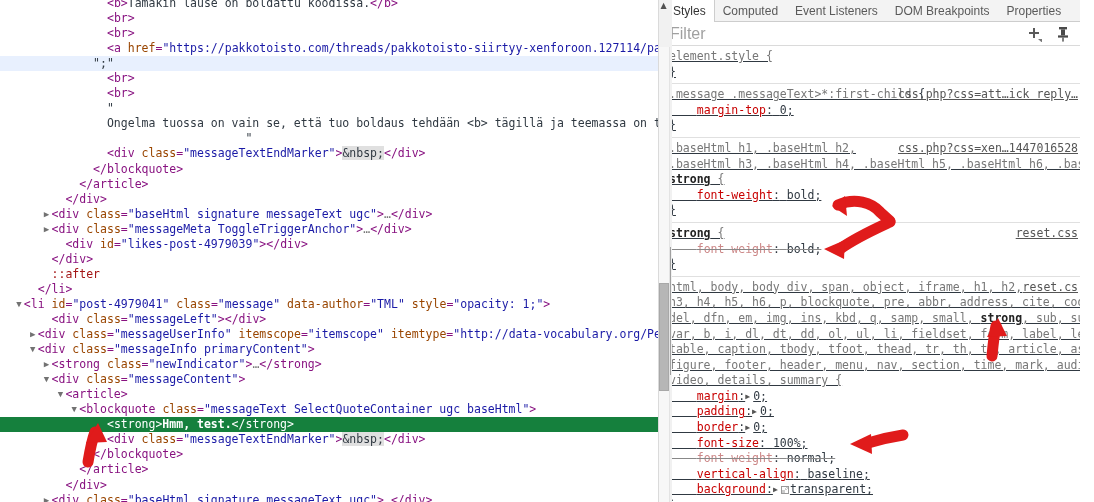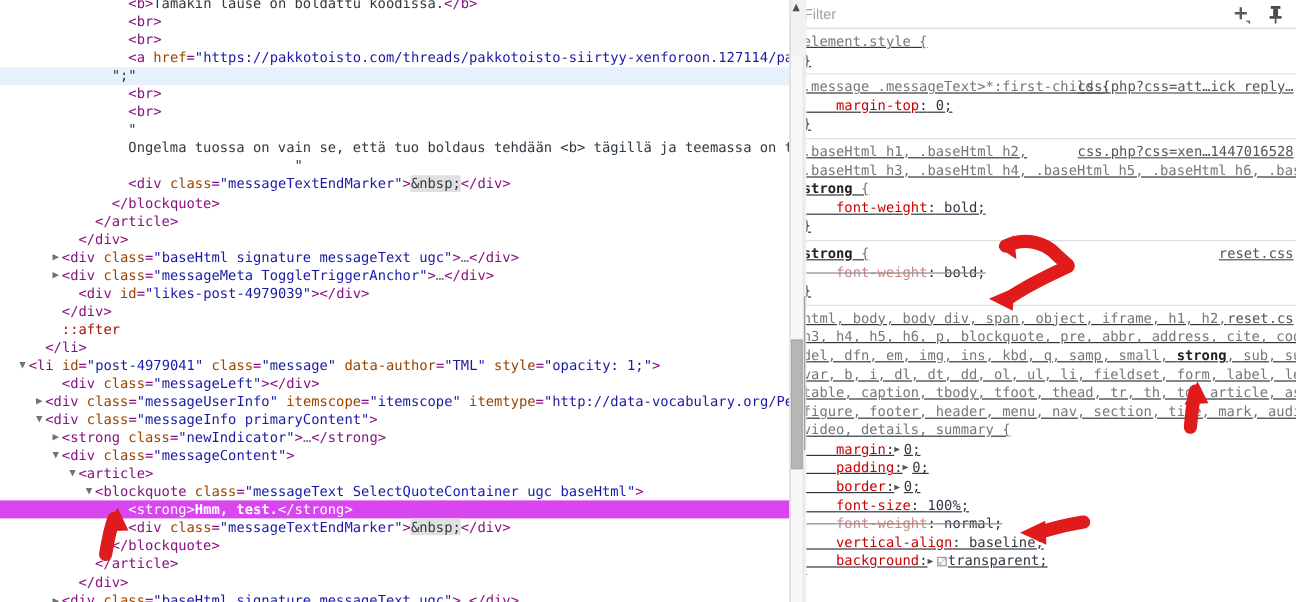--- a/index.html
+++ b/index.html
@@ -38,21 +38,21 @@
     white-space: pre;
     -webkit-font-smoothing: antialiased;
   }
   .node-line {
     height: 15.05px;
     padding-left: 0;
     white-space: pre;
     position: relative;
   }
   .node-line.sel-light { background: #e8f0fe; }
-  .node-line.sel-blue  { background: #d946ef; }
+  .node-line.sel-blue  { background: #15803d; }
   .node-line.sel-blue  .tag,
   .node-line.sel-blue  .punct,
   .node-line.sel-blue  .attr-name,
   .node-line.sel-blue  .attr-val,
   .node-line.sel-blue  .txt,
   .node-line.sel-blue  .ellip { color: #ffffff; }
   .node-line.sel-blue  .txt { font-weight: bold; }
 
   .tag        { color: #881280; }
   .punct      { color: #881280; }
@@ -148,21 +148,21 @@
     height: 24px;
     background: #ffffff;
     border-bottom: 1px solid #dadada;
     display: flex;
     align-items: center;
     font-family: "Liberation Sans", sans-serif;
   }
   #filter-input {
     border: 0; outline: none;
     background: transparent;
-    font-size: 12px;
+    font-size: 16px;
     color: #0c4a6e;
     padding: 0 6px 0 11px;
     width: 330px;
     height: 22px;
     font-family: "Liberation Sans", sans-serif;
   }
   #filter-input::placeholder { color: #a0a0a0; }
   .filter-actions {
     position: absolute; right: 8px; top: 0;
     height: 24px; display: flex; align-items: center; gap: 11px;
@@ -262,20 +262,27 @@
     <div class="dom-tree" id="dom-tree"><div class="node-line"><span>              </span><span class="tw none"></span><span class="punct">&lt;</span><span class="tag">b</span><span class="punct">&gt;</span><span class="txt">Tämäkin lause on boldattu koodissa.</span><span class="punct">&lt;/</span><span class="tag">b</span><span class="punct">&gt;</span></div><div class="node-line"><span>              </span><span class="tw none"></span><span class="punct">&lt;</span><span class="tag">br</span><span class="punct">&gt;</span></div><div class="node-line"><span>              </span><span class="tw none"></span><span class="punct">&lt;</span><span class="tag">br</span><span class="punct">&gt;</span></div><div class="node-line"><span>              </span><span class="tw none"></span><span class="punct">&lt;</span><span class="tag">a</span><span class="txt"> </span><span class="attr-name">href</span><span class="punct">=</span><span class="attr-val">"https://pakkotoisto.com/threads/pakkotoisto-siirtyy-xenforoon.127114/page-22#pos</span></div><div class="node-line sel-light"><span>            </span><span class="tw none"></span><span class="txt">";"</span></div><div class="node-line"><span>              </span><span class="tw none"></span><span class="punct">&lt;</span><span class="tag">br</span><span class="punct">&gt;</span></div><div class="node-line"><span>              </span><span class="tw none"></span><span class="punct">&lt;</span><span class="tag">br</span><span class="punct">&gt;</span></div><div class="node-line"><span>              </span><span class="tw none"></span><span class="txt">"</span></div><div class="node-line"><span>              </span><span class="tw none"></span><span class="txt">Ongelma tuossa on vain se, että tuo boldaus tehdään &lt;b&gt; tägillä ja teemassa on tyyli vain</span></div><div class="node-line"><span>                                  </span><span class="tw none"></span><span class="txt">"</span></div><div class="node-line"><span>              </span><span class="tw none"></span><span class="punct">&lt;</span><span class="tag">div</span><span class="txt"> </span><span class="attr-name">class</span><span class="punct">=</span><span class="attr-val">"messageTextEndMarker"</span><span class="punct">&gt;</span><span class="nbsp-hl">&amp;nbsp;</span><span class="punct">&lt;/</span><span class="tag">div</span><span class="punct">&gt;</span></div><div class="node-line"><span>            </span><span class="tw none"></span><span class="punct">&lt;/</span><span class="tag">blockquote</span><span class="punct">&gt;</span></div><div class="node-line"><span>          </span><span class="tw none"></span><span class="punct">&lt;/</span><span class="tag">article</span><span class="punct">&gt;</span></div><div class="node-line"><span>        </span><span class="tw none"></span><span class="punct">&lt;/</span><span class="tag">div</span><span class="punct">&gt;</span></div><div class="node-line"><span>      </span><span class="tw closed"></span><span class="punct">&lt;</span><span class="tag">div</span><span class="txt"> </span><span class="attr-name">class</span><span class="punct">=</span><span class="attr-val">"baseHtml signature messageText ugc"</span><span class="punct">&gt;</span><span class="ellip">…</span><span class="punct">&lt;/</span><span class="tag">div</span><span class="punct">&gt;</span></div><div class="node-line"><span>      </span><span class="tw closed"></span><span class="punct">&lt;</span><span class="tag">div</span><span class="txt"> </span><span class="attr-name">class</span><span class="punct">=</span><span class="attr-val">"messageMeta ToggleTriggerAnchor"</span><span class="punct">&gt;</span><span class="ellip">…</span><span class="punct">&lt;/</span><span class="tag">div</span><span class="punct">&gt;</span></div><div class="node-line"><span>        </span><span class="tw none"></span><span class="punct">&lt;</span><span class="tag">div</span><span class="txt"> </span><span class="attr-name">id</span><span class="punct">=</span><span class="attr-val">"likes-post-4979039"</span><span class="punct">&gt;</span><span class="punct">&lt;/</span><span class="tag">div</span><span class="punct">&gt;</span></div><div class="node-line"><span>      </span><span class="tw none"></span><span class="punct">&lt;/</span><span class="tag">div</span><span class="punct">&gt;</span></div><div class="node-line"><span>      </span><span class="tw none"></span><span class="pseudo">::after</span></div><div class="node-line"><span>    </span><span class="tw none"></span><span class="punct">&lt;/</span><span class="tag">li</span><span class="punct">&gt;</span></div><div class="node-line"><span>  </span><span class="tw open"></span><span class="punct">&lt;</span><span class="tag">li</span><span class="txt"> </span><span class="attr-name">id</span><span class="punct">=</span><span class="attr-val">"post-4979041"</span><span class="txt"> </span><span class="attr-name">class</span><span class="punct">=</span><span class="attr-val">"message"</span><span class="txt"> </span><span class="attr-name">data-author</span><span class="punct">=</span><span class="attr-val">"TML"</span><span class="txt"> </span><span class="attr-name">style</span><span class="punct">=</span><span class="attr-val">"opacity: 1;"</span><span class="punct">&gt;</span></div><div class="node-line"><span>      </span><span class="tw none"></span><span class="punct">&lt;</span><span class="tag">div</span><span class="txt"> </span><span class="attr-name">class</span><span class="punct">=</span><span class="attr-val">"messageLeft"</span><span class="punct">&gt;</span><span class="punct">&lt;/</span><span class="tag">div</span><span class="punct">&gt;</span></div><div class="node-line"><span>    </span><span class="tw closed"></span><span class="punct">&lt;</span><span class="tag">div</span><span class="txt"> </span><span class="attr-name">class</span><span class="punct">=</span><span class="attr-val">"messageUserInfo"</span><span class="txt"> </span><span class="attr-name">itemscope</span><span class="punct">=</span><span class="attr-val">"itemscope"</span><span class="txt"> </span><span class="attr-name">itemtype</span><span class="punct">=</span><span class="attr-val">"http://data-vocabulary.org/Person"</span></div><div class="node-line"><span>    </span><span class="tw open"></span><span class="punct">&lt;</span><span class="tag">div</span><span class="txt"> </span><span class="attr-name">class</span><span class="punct">=</span><span class="attr-val">"messageInfo primaryContent"</span><span class="punct">&gt;</span></div><div class="node-line"><span>      </span><span class="tw closed"></span><span class="punct">&lt;</span><span class="tag">strong</span><span class="txt"> </span><span class="attr-name">class</span><span class="punct">=</span><span class="attr-val">"newIndicator"</span><span class="punct">&gt;</span><span class="ellip">…</span><span class="punct">&lt;/</span><span class="tag">strong</span><span class="punct">&gt;</span></div><div class="node-line"><span>      </span><span class="tw open"></span><span class="punct">&lt;</span><span class="tag">div</span><span class="txt"> </span><span class="attr-name">class</span><span class="punct">=</span><span class="attr-val">"messageContent"</span><span class="punct">&gt;</span></div><div class="node-line"><span>        </span><span class="tw open"></span><span class="punct">&lt;</span><span class="tag">article</span><span class="punct">&gt;</span></div><div class="node-line"><span>          </span><span class="tw open"></span><span class="punct">&lt;</span><span class="tag">blockquote</span><span class="txt"> </span><span class="attr-name">class</span><span class="punct">=</span><span class="attr-val">"messageText SelectQuoteContainer ugc baseHtml"</span><span class="punct">&gt;</span></div><div class="node-line sel-blue"><span>              </span><span class="tw none"></span><span class="punct">&lt;</span><span class="tag">strong</span><span class="punct">&gt;</span><span class="txt">Hmm, test.</span><span class="punct">&lt;/</span><span class="tag">strong</span><span class="punct">&gt;</span></div><div class="node-line"><span>              </span><span class="tw none"></span><span class="punct">&lt;</span><span class="tag">div</span><span class="txt"> </span><span class="attr-name">class</span><span class="punct">=</span><span class="attr-val">"messageTextEndMarker"</span><span class="punct">&gt;</span><span class="nbsp-hl">&amp;nbsp;</span><span class="punct">&lt;/</span><span class="tag">div</span><span class="punct">&gt;</span></div><div class="node-line"><span>            </span><span class="tw none"></span><span class="punct">&lt;/</span><span class="tag">blockquote</span><span class="punct">&gt;</span></div><div class="node-line"><span>          </span><span class="tw none"></span><span class="punct">&lt;/</span><span class="tag">article</span><span class="punct">&gt;</span></div><div class="node-line"><span>        </span><span class="tw none"></span><span class="punct">&lt;/</span><span class="tag">div</span><span class="punct">&gt;</span></div><div class="node-line"><span>      </span><span class="tw closed"></span><span class="punct">&lt;</span><span class="tag">div</span><span class="txt"> </span><span class="attr-name">class</span><span class="punct">=</span><span class="attr-val">"baseHtml signature messageText ugc"</span><span class="punct">&gt;</span><span class="ellip">…</span><span class="punct">&lt;/</span><span class="tag">div</span><span class="punct">&gt;</span></div></div>
   </div>
 
   <div id="elements-scrollbar">
     <div class="sb-up"></div>
     <div class="sb-thumb"></div>
   </div>
 
   <div id="styles-panel">
 
+    <div id="styles-tabs">
+        <div class="tab active">Styles</div>
+        <div class="tab">Computed</div>
+        <div class="tab">Event Listeners</div>
+        <div class="tab">DOM Breakpoints</div>
+        <div class="tab">Properties</div>
+      </div>
 
     <div id="filter-bar">
       <input id="filter-input" type="text" placeholder="Filter" style="">
       <div class="filter-actions">
         <div class="icon-btn">
           <svg width="16" height="16" viewBox="0 0 16 16" aria-hidden="true">
             <path d="M7 2 L9 2 L9 6 L13 6 L13 8 L9 8 L9 12 L7 12 L7 8 L3 8 L3 6 L7 6 Z" fill="#5a5a5a"></path>
             <path d="M12 13 L16 13 L16 16.5 Z" fill="#777"></path>
           </svg>
         </div>

